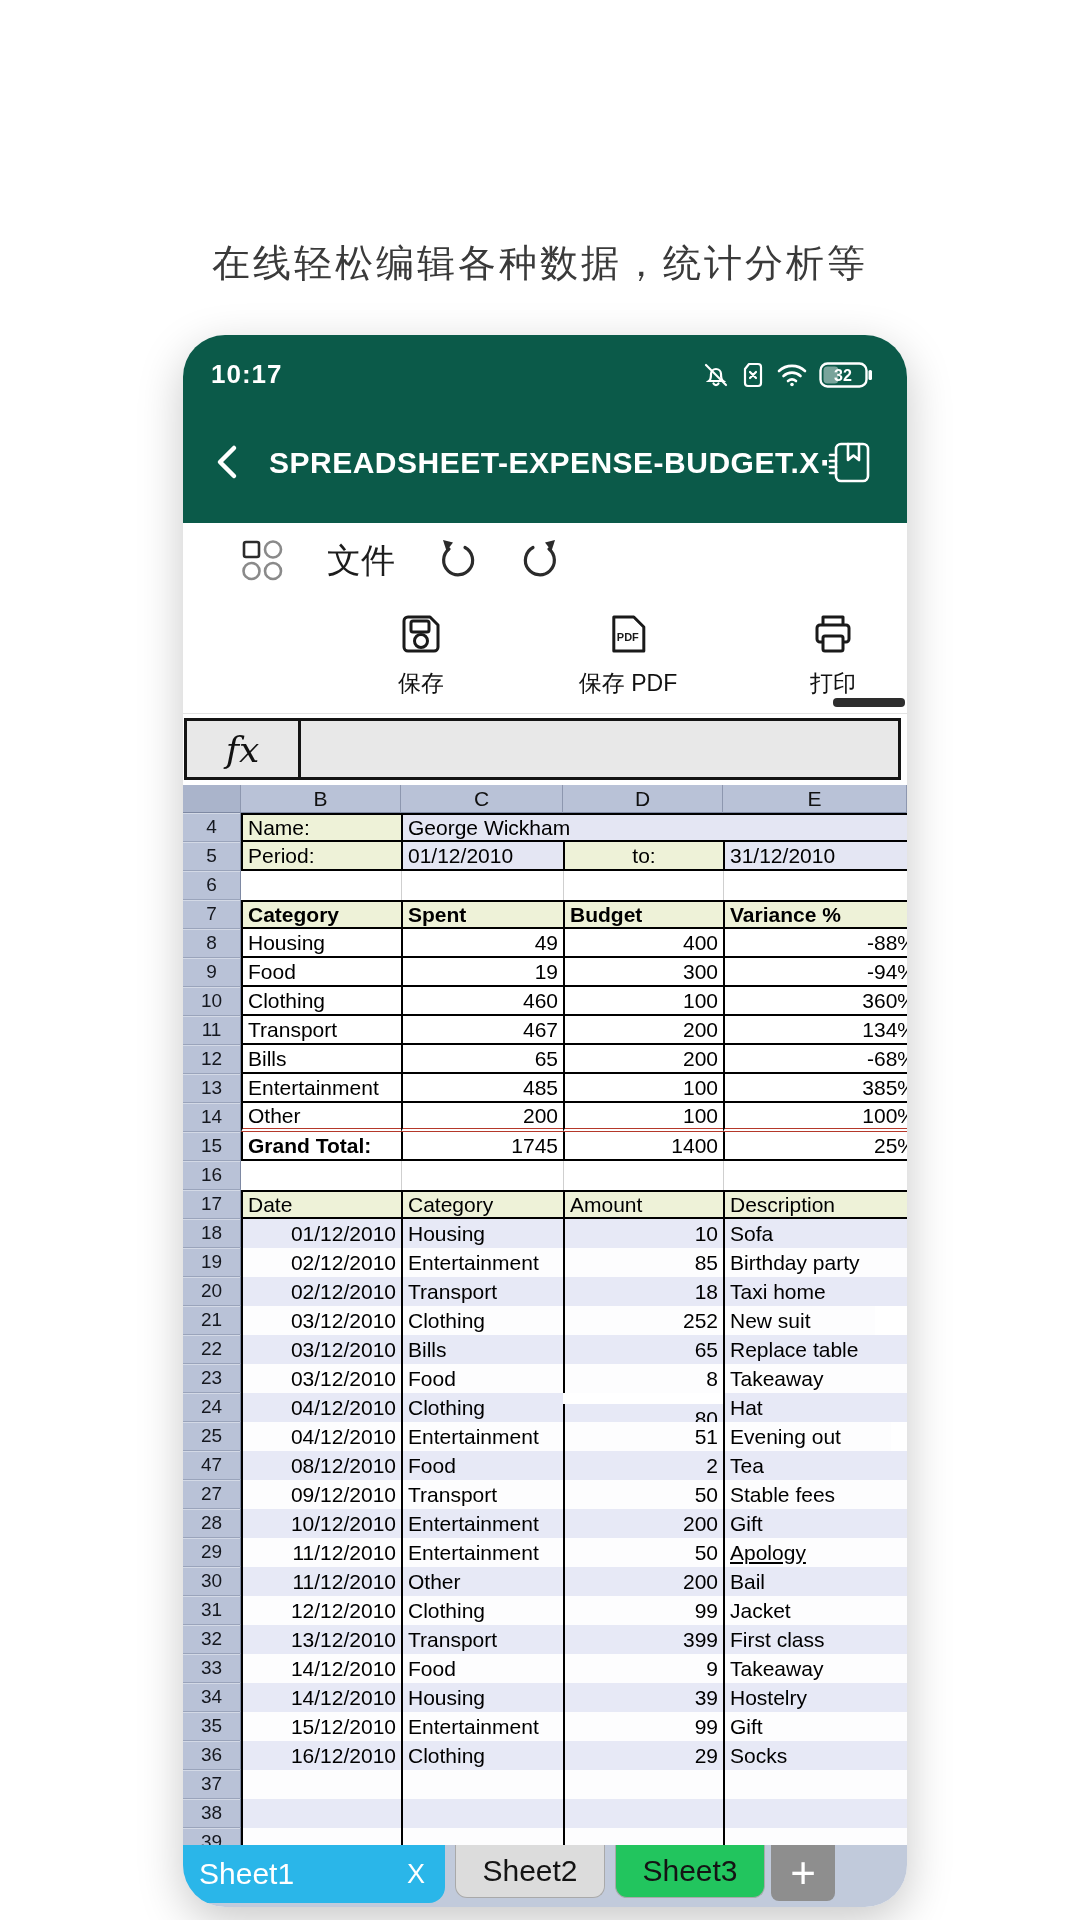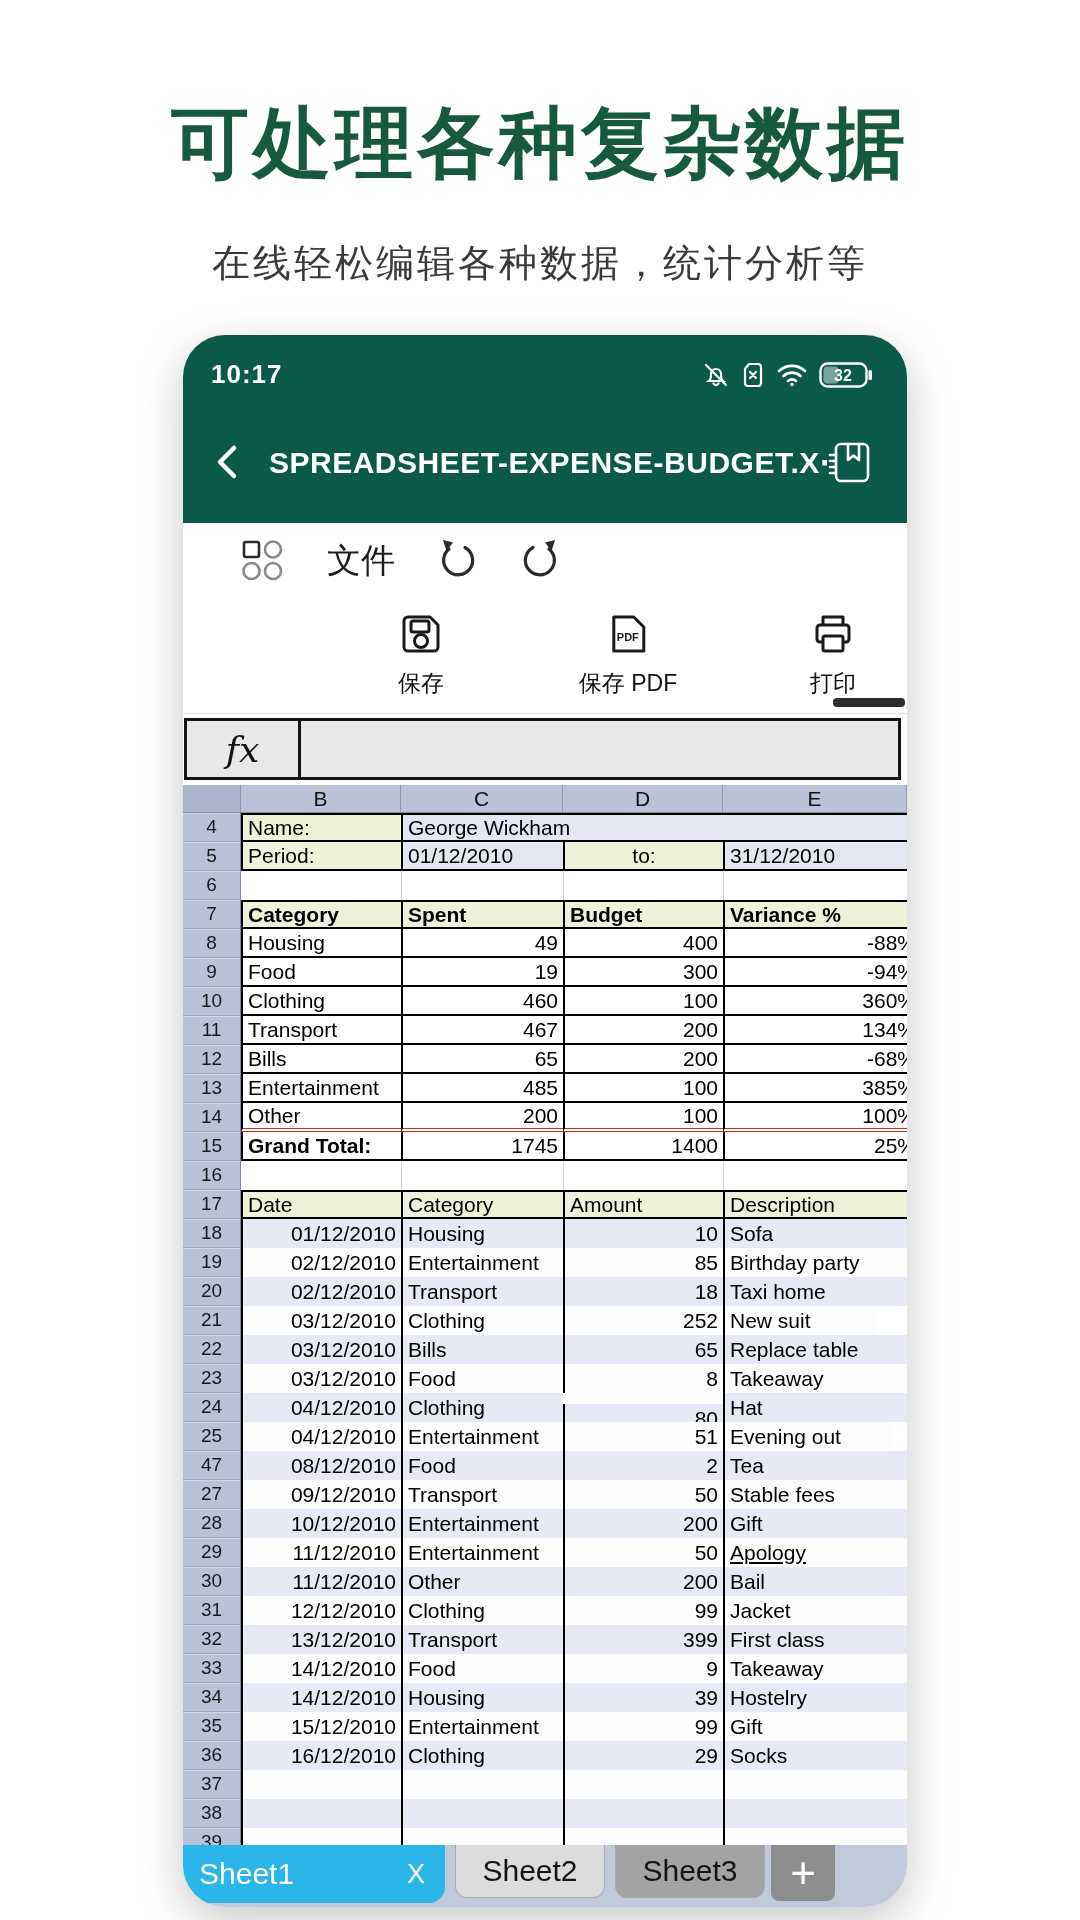--- a/index.html
+++ b/index.html
@@ -70,30 +70,29 @@
   .varclip{padding-right:0;}
   
   .tabbar{position:absolute;top:1510px;left:0;width:100%;height:62px;background:#c1cadb;z-index:6;}
   .tab{position:absolute;top:0;box-sizing:border-box;display:flex;align-items:center;
        justify-content:center;font-size:30px;color:#141414;}
   .tab1{left:0;width:262px;height:58px;background:#2ab6e9;color:#fff;border-radius:0 0 16px 16px;
         justify-content:space-between;padding:0 20px 0 16px;}
   .tabx{font-size:27px;color:#fff;}
   .tab2{left:272px;width:150px;height:53px;background:#dcdcdc;border:1px solid #a9a9a9;
         border-top:none;border-radius:0 0 12px 12px;}
-  .tab3{left:432px;width:150px;height:53px;background:#a3a3a3;border:1px solid #a9a9a9;
+  .tab3{left:432px;width:150px;height:53px;background:#22c55e;border:1px solid #a9a9a9;
         border-top:none;border-radius:0 0 12px 12px;}
   .tabplus{left:588px;width:64px;height:56px;background:#8e8e8e;border-radius:0 0 8px 8px;
         color:#fff;font-size:44px;font-weight:300;}
 </style>
 </head>
 <body>
 
 <div class="canvas">
-  <div class="hero-title">可处理各种复杂数据</div>
   <div class="hero-sub">在线轻松编辑各种数据，统计分析等</div>
 
   <div class="phone">
 
     <div class="appbar">
       <div class="statusrow">
         <span class="time">10:17</span>
         <span class="sicons">
           <svg width="28" height="28" viewBox="0 0 28 28" fill="none" stroke="#fff" stroke-width="2.2" stroke-linecap="round">
             <path d="M7 20 c0,0 2,-1.5 2,-7 a5,5 0 0 1 10,0 c0,5.5 2,7 2,7 z"></path>

